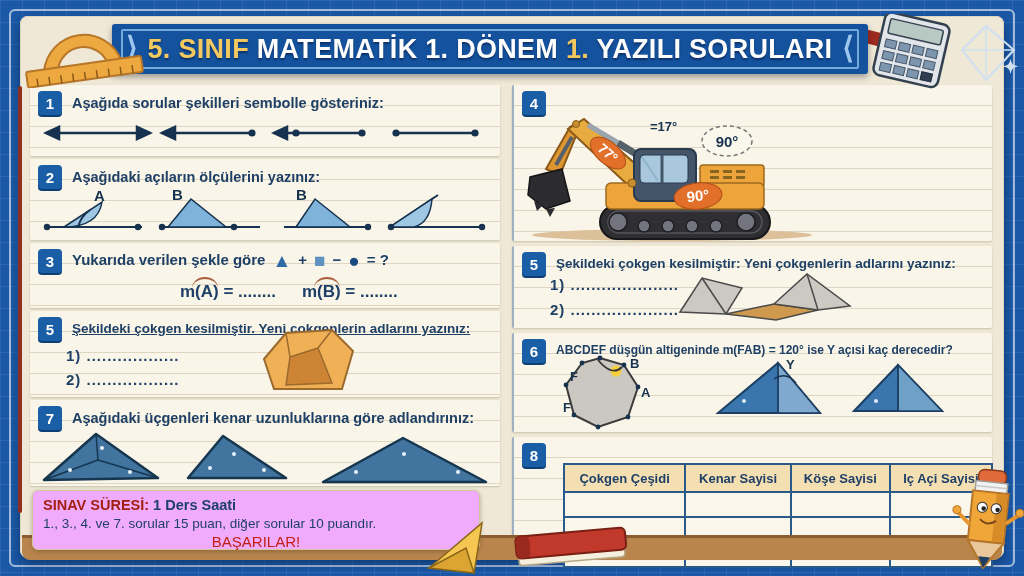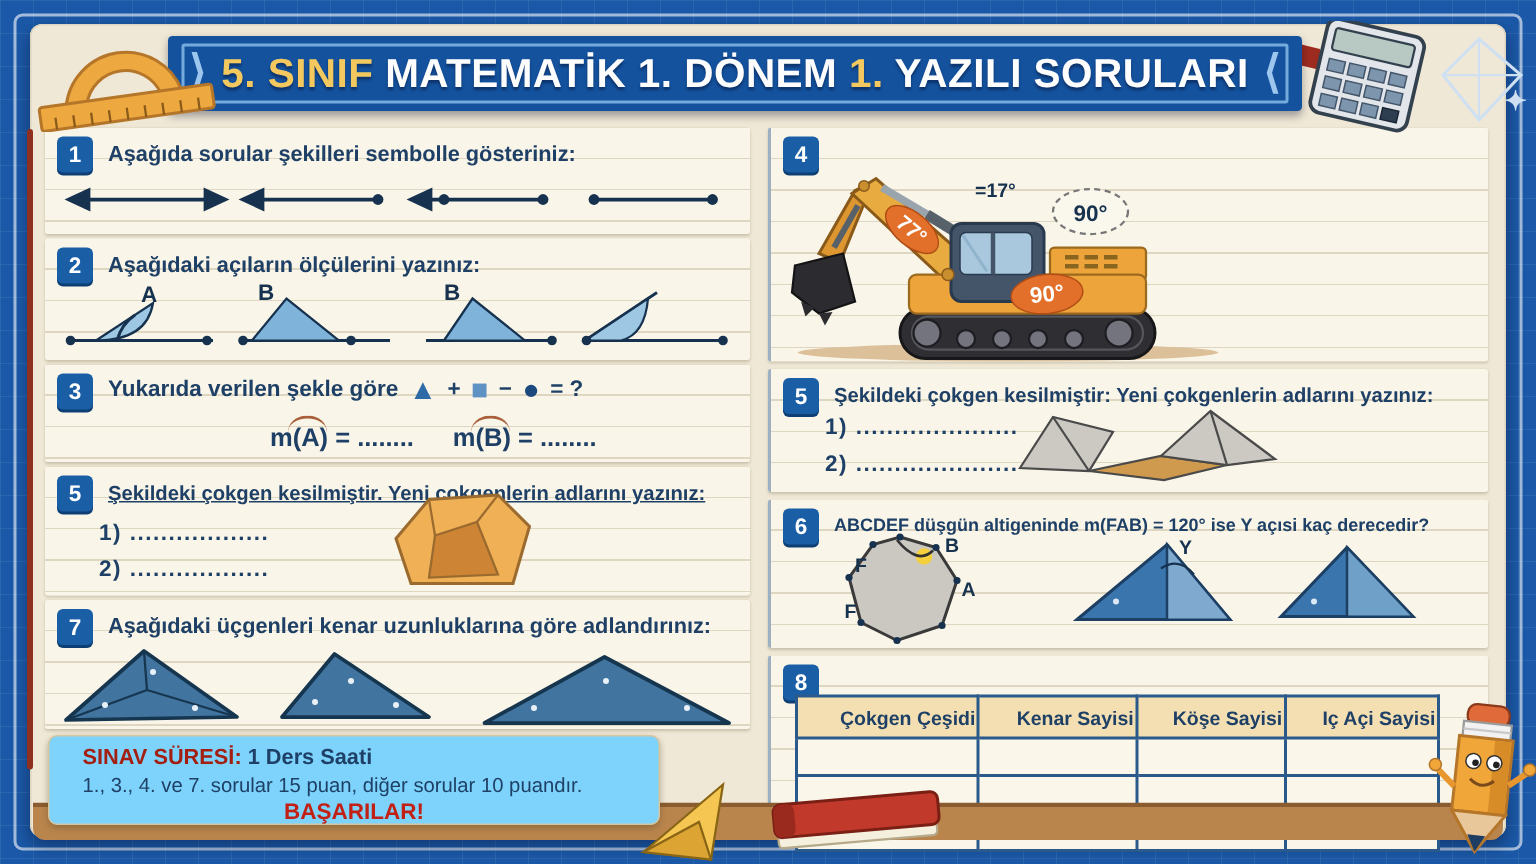--- a/index.html
+++ b/index.html
@@ -44,32 +44,32 @@
   .fold{position:absolute;width:22px;height:14px;background:#9e2b1f;z-index:3;}
   .eq-row{position:absolute;left:42px;top:8px;display:flex;align-items:flex-start;gap:7px;color:#1f4066;font-weight:bold;font-size:15px;}
   .g-tri{color:#2e6aa5;font-size:19px;line-height:1;}
   .g-sq{color:#5d92c2;font-size:19px;line-height:1;}
   .g-cir{color:#1c4a7e;font-size:19px;line-height:1;}
   .m-row{position:absolute;left:150px;top:36px;display:flex;gap:26px;color:#1f4066;font-weight:bold;font-size:17px;}
   .mval{position:relative;padding-top:3px;}
   .mval::before{content:"";position:absolute;left:12px;right:58px;top:-2px;height:9px;
     border-top:2.5px solid #a9603a;border-radius:50% 50% 0 0/100% 100% 0 0;}
   .footer-box{
-    position:absolute;left:12px;top:474px;width:408px;height:60px;background:#7dd3fc;z-index:5;
+    position:absolute;left:12px;top:474px;width:448px;height:60px;background:#f0abfc;z-index:5;
     border:1px solid #d6c6a0;border-radius:6px;box-shadow:0 2px 4px rgba(90,70,40,.4);
-    padding:6px 22px;box-sizing:border-box;color:#1f4066;
+    padding:6px 10px;box-sizing:border-box;color:#1f4066;
   }
   .fb-line1{font-size:14.5px;font-weight:bold;}
   .fb-red{color:#a31f12;}
   .fb-line2{font-size:13.5px;font-weight:normal;margin-top:3px;}
-  .fb-line3{font-size:15px;font-weight:700;color:#c22015;text-align:center;margin-top:2px;}
+  .fb-line3{font-size:15px;font-weight:400;color:#c22015;text-align:center;margin-top:2px;}
   .shelf{position:absolute;left:2px;top:519px;width:980px;height:22px;background:#b9854d;border-top:3px solid #8a5c30;border-radius:0 0 8px 8px;z-index:3;}
   .deco{position:absolute;z-index:6;}
   .plus-deco{position:absolute;right:6px;top:56px;color:#cfe0f2;font-size:18px;font-weight:bold;z-index:3;}
-  table.score{border-collapse:collapse;position:absolute;left:16px;top:26px;width:430px;text-align:right;}
+  table.score{border-collapse:collapse;position:absolute;left:49px;top:26px;width:430px;}
   table.score th{background:#f3dfb2;color:#1f4066;font-size:13px;font-weight:bold;border:2px solid #2a5a8c;height:24px;}
   table.score td{border:2px solid #2a5a8c;height:21px;background:#faf6ea;}
   svg{display:block;}
   svg text{font-family:"Liberation Sans",sans-serif;}
 </style>
 </head>
 <body>
 
 <div class="frame"></div>
 

